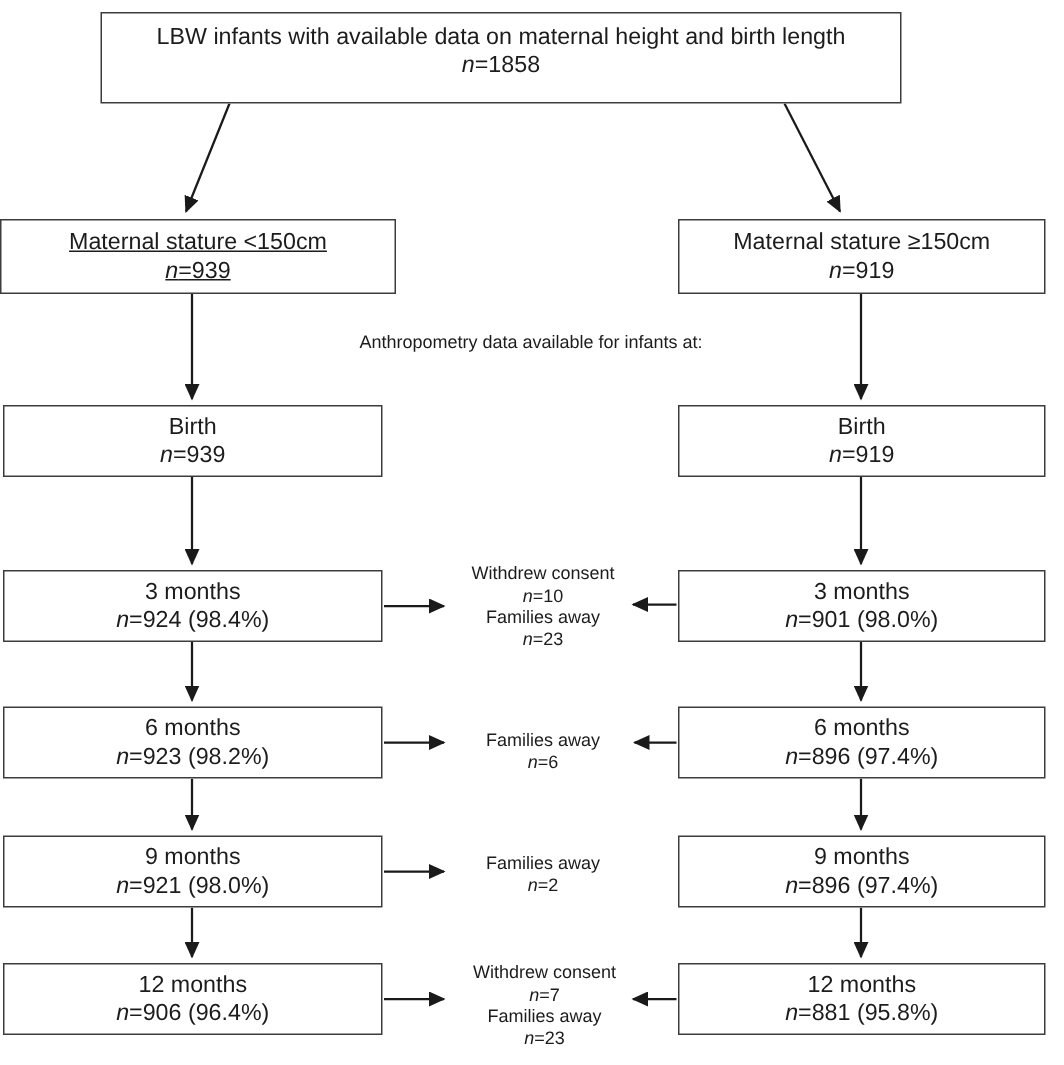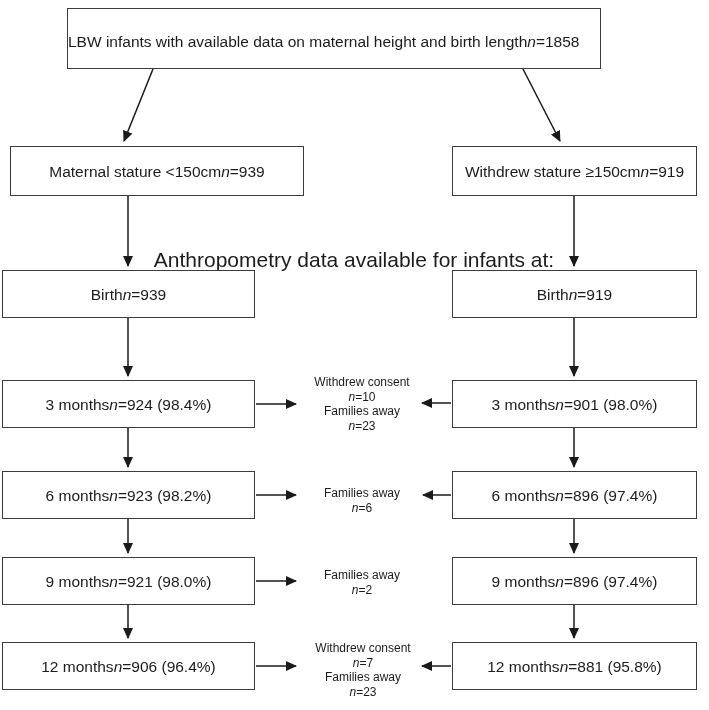--- a/index.html
+++ b/index.html
@@ -10,33 +10,32 @@
     font-family:"Liberation Sans", sans-serif;
     color:#1c1c1c;
     overflow:hidden;
   }
   svg.connectors { position:absolute; left:0; top:0; width:709px; height:710px; }
   .box {
     position:absolute;
     background:#ffffff;
     border:1.5px solid #3c3c3c;
     box-sizing:border-box;
-    display:flex; flex-direction:row;
+    display:flex; flex-direction:column;
     align-items:center; justify-content:center;
     text-align:left;
     font-size:15.5px; line-height:19px;
   }
   .box.title-box { justify-content:flex-start; padding-top:6px; }
   .mid-note {
     position:absolute;
     transform:translateX(-50%);
     white-space:nowrap;
-    font-size:21px; line-height:18px;
+    font-size:12px; line-height:18px;
     text-align:center;
-    margin-top:32px;
   }
   .note {
     position:absolute;
     transform:translateX(-50%);
     text-align:center;
     font-size:12px; line-height:14.6px;
     white-space:nowrap;
   }
   .nline i { font-style:italic; }
 </style>
@@ -75,26 +74,26 @@
     <line x1="451" y1="403" x2="422" y2="403" stroke="#1a1a1a" stroke-width="1.5" marker-end="url(#ah)"></line>
     <line x1="451" y1="495" x2="423" y2="495" stroke="#1a1a1a" stroke-width="1.5" marker-end="url(#ah)"></line>
     <line x1="451" y1="666" x2="422" y2="666" stroke="#1a1a1a" stroke-width="1.5" marker-end="url(#ah)"></line>
   </svg>
 
   <div class="box title-box" style="left:67px; top:8px; width:534px; height:61px;">
     <div>LBW infants with available data on maternal height and birth length</div>
     <div class="nline"><i>n</i>=1858</div>
   </div>
 
-  <div class="box" style="left:10px; top:146px; width:294px; height:50px;">
+  <div class="box" style="left:0; top:146px; width:264px; height:50px;text-decoration:underline;">
     <div>Maternal stature &lt;150cm</div>
     <div class="nline"><i>n</i>=939</div>
   </div>
   <div class="box" style="left:452px; top:146px; width:245px; height:50px;">
-    <div>Withdrew stature ≥150cm</div>
+    <div>Maternal stature ≥150cm</div>
     <div class="nline"><i>n</i>=919</div>
   </div>
 
   <div class="mid-note" style="left:354px; top:219px;">Anthropometry data available for infants at:</div>
 
   <div class="box" style="left:2px; top:270px; width:253px; height:48px;">
     <div>Birth</div>
     <div class="nline"><i>n</i>=939</div>
   </div>
   <div class="box" style="left:2px; top:380px; width:253px; height:48px;">

